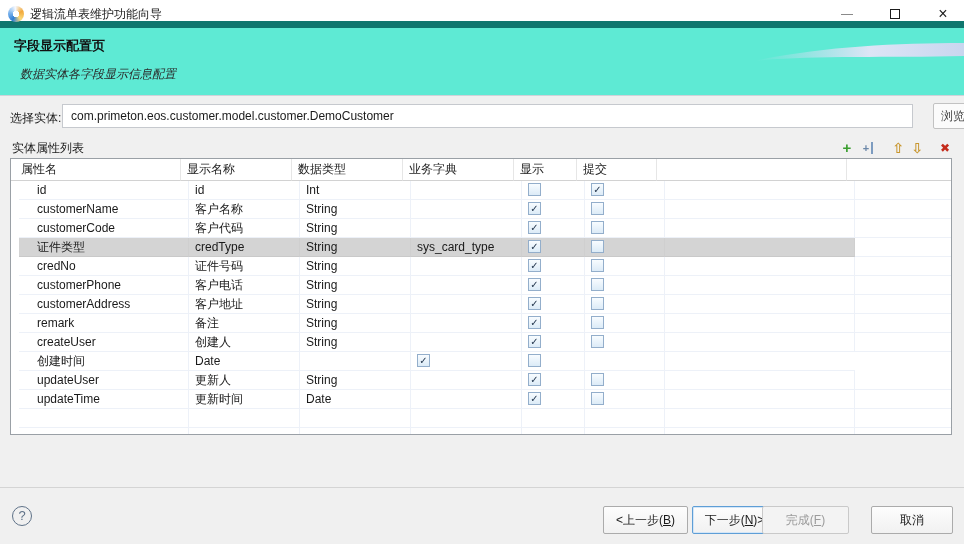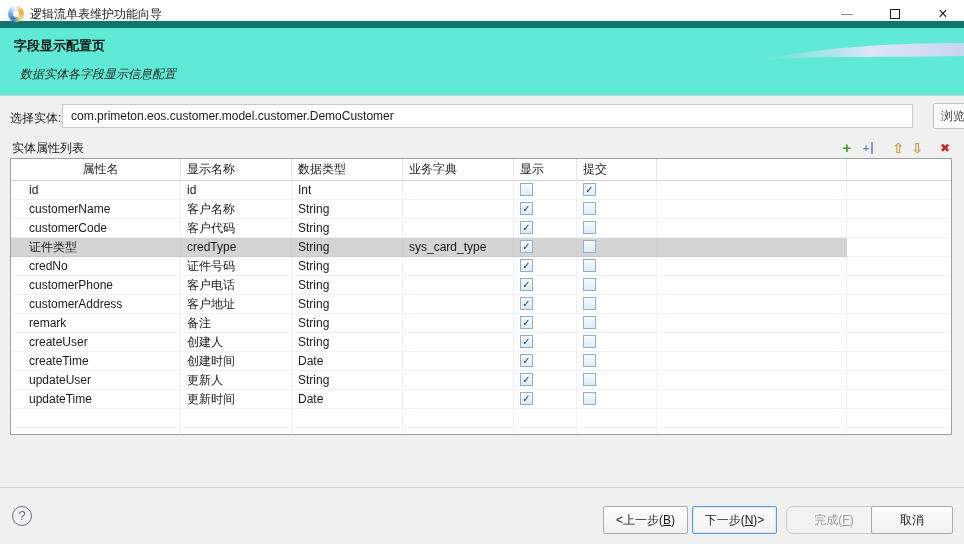--- a/index.html
+++ b/index.html
@@ -43,43 +43,43 @@
   .tool-insert .plus { border-right:2px solid #7d9cc0; padding-right:2px; }
   .tool-up { left:890px; width:16px; color:#c8962e; font-size:14px; font-weight:bold; }
   .tool-down { left:909px; width:16px; color:#c8962e; font-size:14px; font-weight:bold; }
   .tool-del { left:937px; width:16px; color:#c42b1c; font-size:12px; font-weight:bold; }
 
   
   .tbl { position:absolute; left:10px; top:158px; width:942px; height:277px; background:#fff; border:1px solid #9aa0a6; overflow:hidden; }
   .tr, .thead { display:grid; grid-template-columns:170px 111px 111px 111px 63px 80px 190px 1fr; }
   .thead { height:22px; }
   .thead .th { line-height:21px; padding-left:6px; color:#222; border-right:1px solid #e6e6e6; border-bottom:1px solid #d2d2d2; white-space:nowrap; overflow:hidden; }
-  .thead .th:first-child { padding-left:10px;text-align:center; }
+  .thead .th:first-child { padding-left:10px; }
   .thead .th:last-child { border-right:none; }
-  .tr { height:19px; }
+  .tr { height:19px;margin-left:8px; }
   .tr .cell { line-height:18px; padding-left:6px; border-right:1px solid #edf1f8; border-bottom:1px solid #edf1f8; white-space:nowrap; overflow:hidden; }
   .tr .cell:first-child { padding-left:18px; }
   .tr .cell:last-child { border-right:none; }
   .tr.selected .cell { background:#d4d4d4; border-bottom-color:#c9c9c9; border-right-color:#cfcfcf; }
   .tr.selected .cell.dead { background:#fff; border-bottom-color:#edf1f8; border-right-color:#edf1f8; }
   .cb { display:inline-block; width:13px; height:13px; margin-top:2px; border:1px solid #93aecb;
     background:linear-gradient(#f8fcff,#dcebf7); text-align:center; line-height:12px; font-size:10px; color:#24374e; font-weight:bold; vertical-align:top; }
 
   
   .footer { position:absolute; left:0; top:487px; width:964px; height:57px; background:#f0f0f0; border-top:1px solid #d4d4d4; }
   .help-btn { position:absolute; left:12px; top:18px; width:20px; height:20px; border:1px solid #5f7288; border-radius:50%;
     color:#5f7288; text-align:center; line-height:18px; font-size:13px; background:transparent; }
   .btn { position:absolute; top:18px; height:28px; background:linear-gradient(#fdfdfd,#f1f1f1); border:1px solid #ababab;
     border-radius:2px; font-family:inherit; font-size:12px; color:#1a1a1a; text-align:center; }
   .btn u { text-decoration:underline; }
   .btn.default { border:1px solid #5e9ed6; box-shadow:0 0 0 1px #d4e6f7 inset; }
   .btn.disabled { color:#9b9b9b; border-color:#c9c9c9; background:#f3f3f3; }
   #btn-back { left:603px; width:85px; }
   #btn-next { left:692px; width:85px; }
-  #btn-finish { left:786px; width:96px;border-radius:7px; }
+  #btn-finish { left:762px; width:87px; }
   #btn-cancel { left:871px; width:82px; }
 </style>
 </head>
 <body>
 
 <div id="window">
 
   <div class="titlebar">
     <span class="app-icon"></span>
     <span class="title-text">逻辑流单表维护功能向导</span>
@@ -215,21 +215,20 @@
           <div class="cell">createUser</div>
           <div class="cell">创建人</div>
           <div class="cell">String</div>
           <div class="cell"></div>
           <div class="cell"><span class="cb">✓</span></div>
           <div class="cell"><span class="cb"></span></div>
           <div class="cell"></div>
           <div class="cell dead"></div>
         </div>
         <div class="tr">
-          <div class="cell">createTime</div>
           <div class="cell">创建时间</div>
           <div class="cell">Date</div>
           <div class="cell"></div>
           <div class="cell"><span class="cb">✓</span></div>
           <div class="cell"><span class="cb"></span></div>
           <div class="cell"></div>
           <div class="cell dead"></div>
         </div>
         <div class="tr">
           <div class="cell">updateUser</div>

